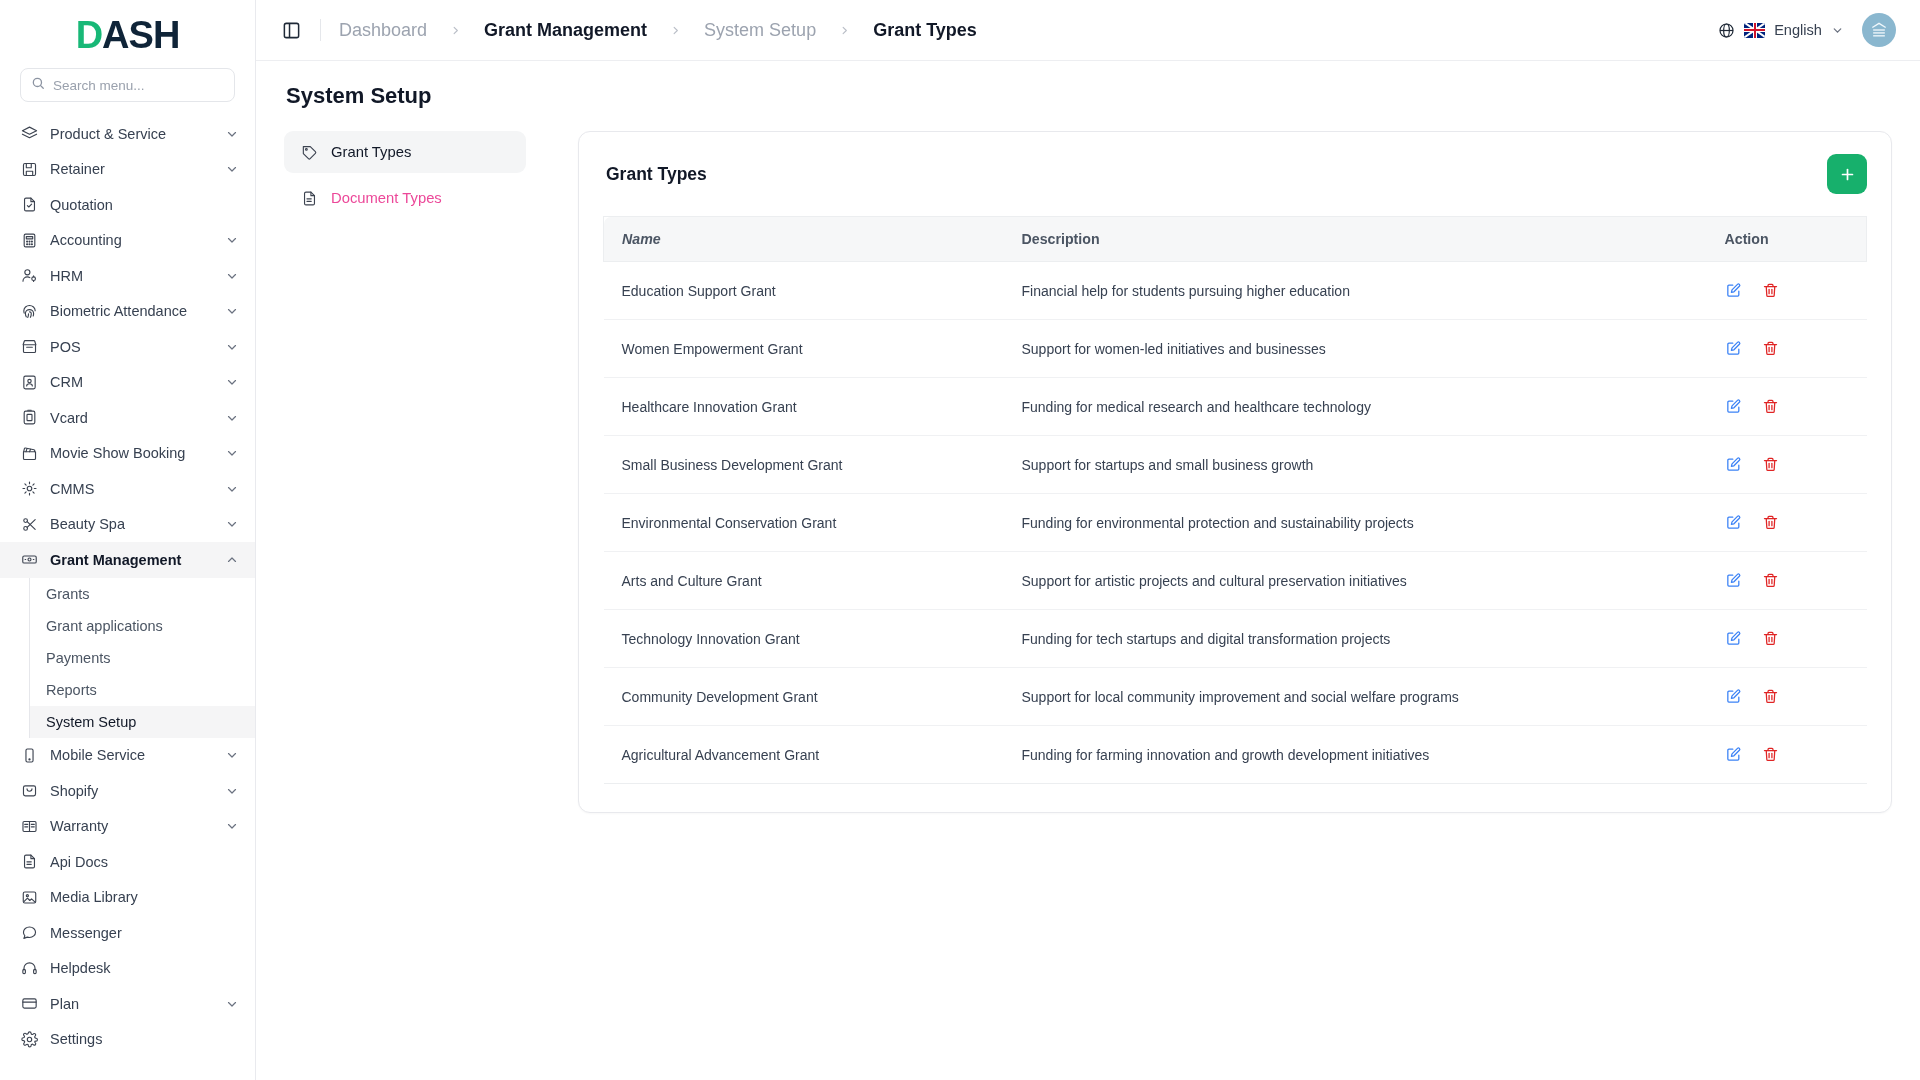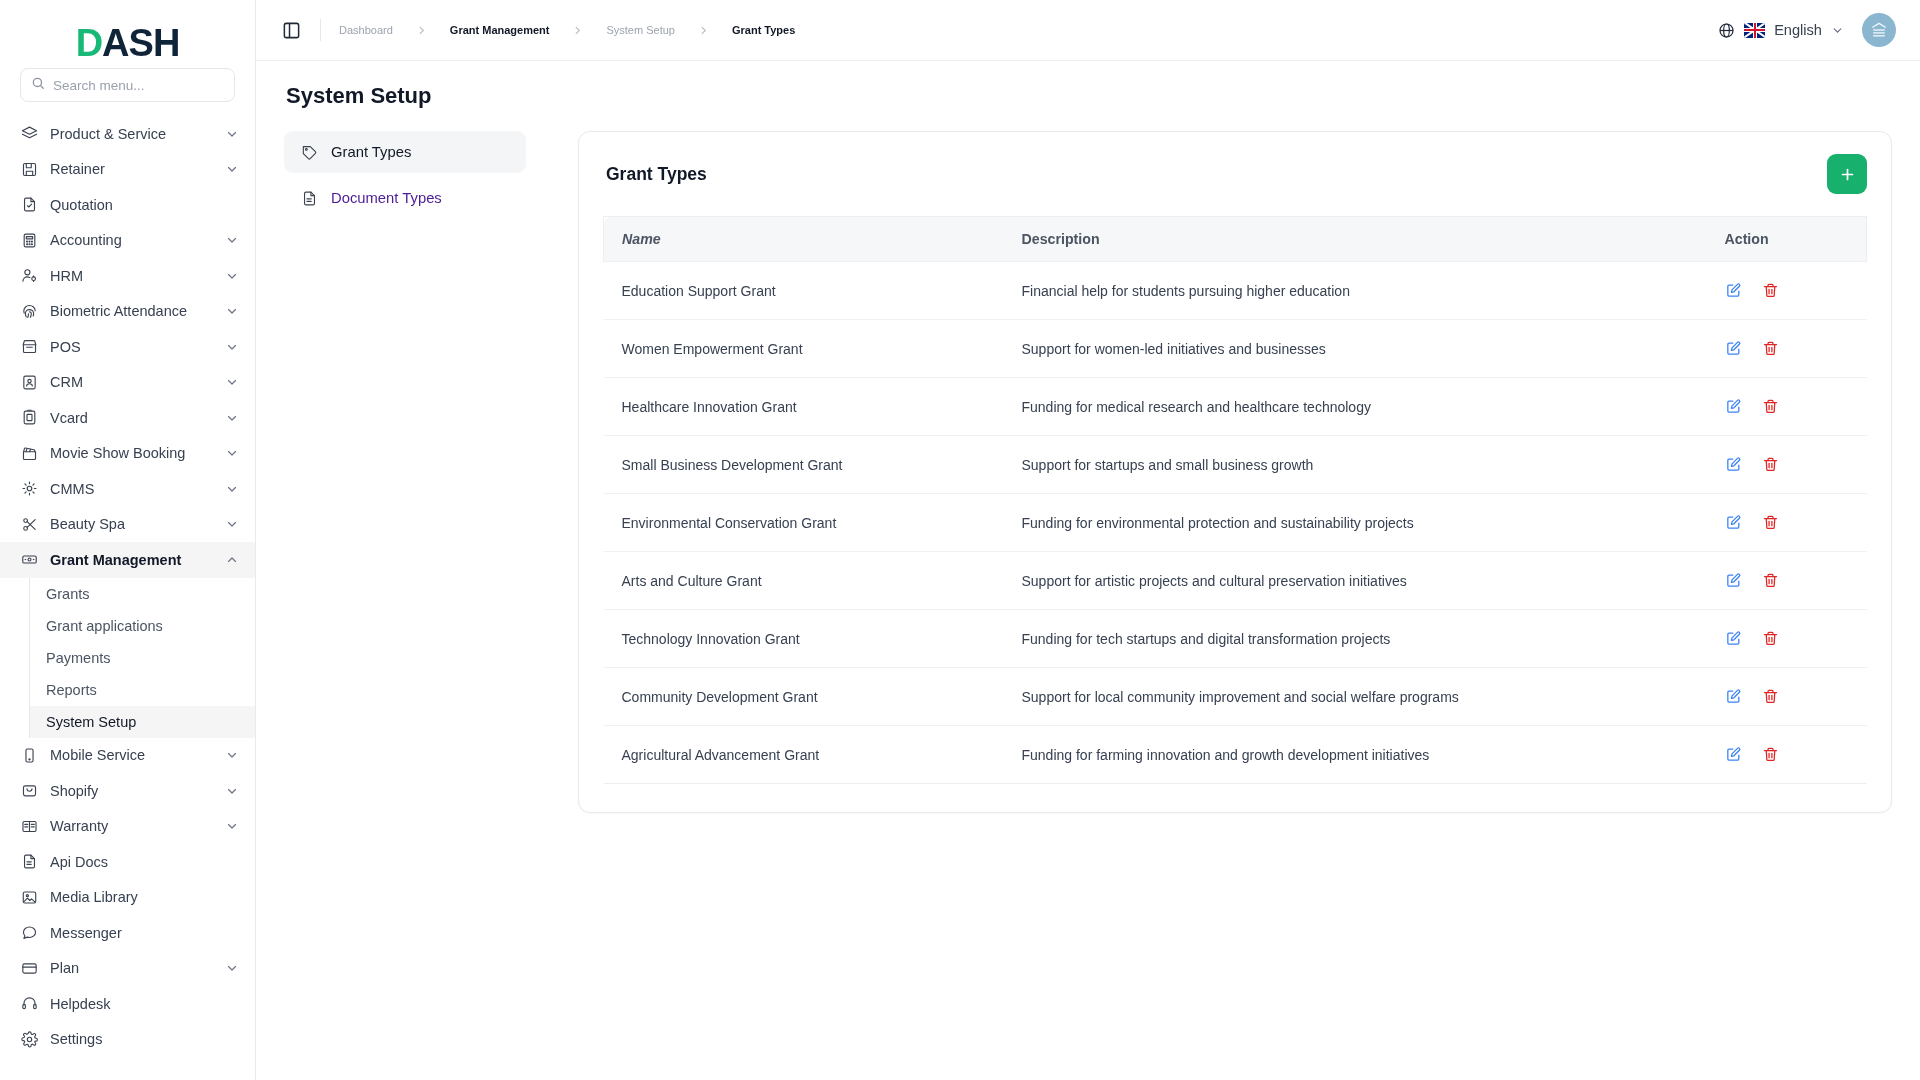--- a/index.html
+++ b/index.html
@@ -15,21 +15,21 @@
   
   .sidebar {
     width: 256px; height: 1080px;
     background: #ffffff;
     border-right: 1px solid #e9eaee;
     display: flex; flex-direction: column;
     flex: 0 0 256px;
     overflow: hidden;
   }
   .logo-wrap {
-    height: 62px; display: flex; align-items: flex-end; justify-content: center;
+    height: 62px; display: flex; align-items: center; justify-content: center;
     padding-top: 8px;
   }
   .logo {
     font-size: 38px; font-weight: 700; letter-spacing: -1px;
     font-family: "Liberation Sans", sans-serif;
     line-height: 1;
   }
   .logo .d { color: #18b877; }
   .logo .ash { color: #0f2438; }
 
@@ -112,21 +112,21 @@
     background: #fff;
   }
   .panel-toggle {
     width: 22px; height: 22px;
     display: flex; align-items: center; justify-content: center;
     color: #1f2937; cursor: pointer;
   }
   .topbar-divider {
     width: 1px; height: 22px; background: #e5e7eb; margin: 0 18px 0 18px;
   }
-  .crumbs { display: flex; align-items: center; gap: 12px; font-size: 11px; }
+  .crumbs { display: flex; align-items: center; gap: 12px; font-size: 18px; }
   .crumb { color: #9ca3af; cursor: pointer; white-space: nowrap; }
   .crumb.strong { color: #111827; font-weight: 600; }
   .crumb.current { color: #111827; font-weight: 600; }
   .crumb-sep {
     color: #b9bec7; margin: 0 11px; font-size: 12px; display: flex; align-items: center;
   }
   .topbar-right {
     margin-left: auto; display: flex; align-items: center; gap: 18px;
   }
   .lang {
@@ -160,21 +160,21 @@
   }
 
   .content { flex: 1; padding: 18px 28px 0 28px; display: flex; flex-direction: column; overflow: hidden; }
   .page-title { font-size: 22px; font-weight: 700; color: #111827; margin: 4px 0 22px 2px; }
   .cols { display: flex; gap: 52px; align-items: flex-start; }
 
   .left-nav { width: 242px; flex: 0 0 242px; display: flex; flex-direction: column; gap: 4px; }
   .lnav-item {
     height: 42px; display: flex; align-items: center; gap: 13px;
     padding: 0 16px; border-radius: 9px; cursor: pointer;
-    font-size: 14.8px; color: #4c1d95;
+    font-size: 14.8px; color: #ec4899;
   }
   .lnav-item .ico { width: 18px; height: 18px; display: flex; align-items: center; justify-content: center; color: #3c4350; }
   .lnav-item.active { background: #f4f5f6; color: #111827; }
 
   .card {
     flex: 1;
     border: 1px solid #e8e9ed;
     border-radius: 12px;
     background: #fff;
     padding: 22px 24px 28px 24px;
@@ -520,40 +520,40 @@
           <span class="ico">
             <svg width="17" height="17" viewBox="0 0 24 24" fill="none" stroke="currentColor" stroke-width="1.6" stroke-linecap="round" stroke-linejoin="round">
               <path d="M20.5 11.6c0 4.1-3.8 7.4-8.5 7.4a9.9 9.9 0 0 1-3.1-.5L4 20.3l1.5-3.6A6.9 6.9 0 0 1 3.5 11.6C3.5 7.5 7.3 4.2 12 4.2s8.5 3.3 8.5 7.4z"></path>
             </svg>
           </span>
           <span class="lbl">Messenger</span>
         </div>
         <div class="nav-item">
           <span class="ico">
             <svg width="17" height="17" viewBox="0 0 24 24" fill="none" stroke="currentColor" stroke-width="1.6" stroke-linecap="round" stroke-linejoin="round">
-              <rect x="2.6" y="5.4" width="18.8" height="13.2" rx="2.2"></rect>
-              <line x1="2.6" y1="10" x2="21.4" y2="10"></line>
-            </svg>
-          </span>
-          <span class="lbl">Plan</span>
-          <span class="chev">
-            <svg width="14" height="14" viewBox="0 0 24 24" fill="none" stroke="currentColor" stroke-width="2.1" stroke-linecap="round" stroke-linejoin="round">
-              <polyline points="6 9.5 12 15.5 18 9.5"></polyline>
-            </svg>
-          </span>
-        </div>
-        <div class="nav-item">
-          <span class="ico">
-            <svg width="17" height="17" viewBox="0 0 24 24" fill="none" stroke="currentColor" stroke-width="1.6" stroke-linecap="round" stroke-linejoin="round">
               <path d="M4.2 14v-2.2a7.8 7.8 0 0 1 15.6 0V14"></path>
               <rect x="2.6" y="13.3" width="3.6" height="6" rx="1.6"></rect>
               <rect x="17.8" y="13.3" width="3.6" height="6" rx="1.6"></rect>
             </svg>
           </span>
           <span class="lbl">Helpdesk</span>
+        </div>
+        <div class="nav-item">
+          <span class="ico">
+            <svg width="17" height="17" viewBox="0 0 24 24" fill="none" stroke="currentColor" stroke-width="1.6" stroke-linecap="round" stroke-linejoin="round">
+              <rect x="2.6" y="5.4" width="18.8" height="13.2" rx="2.2"></rect>
+              <line x1="2.6" y1="10" x2="21.4" y2="10"></line>
+            </svg>
+          </span>
+          <span class="lbl">Plan</span>
+          <span class="chev">
+            <svg width="14" height="14" viewBox="0 0 24 24" fill="none" stroke="currentColor" stroke-width="2.1" stroke-linecap="round" stroke-linejoin="round">
+              <polyline points="6 9.5 12 15.5 18 9.5"></polyline>
+            </svg>
+          </span>
         </div>
         <div class="nav-item">
           <span class="ico">
             <svg width="17" height="17" viewBox="0 0 24 24" fill="none" stroke="currentColor" stroke-width="1.6" stroke-linecap="round" stroke-linejoin="round">
               <circle cx="12" cy="12" r="3.1"></circle>
               <path d="M19.6 14.5a1.6 1.6 0 0 0 .3 1.8l.1.1a2 2 0 1 1-2.8 2.8l-.1-.1a1.6 1.6 0 0 0-1.8-.3 1.6 1.6 0 0 0-1 1.5v.2a2 2 0 1 1-4 0v-.1a1.6 1.6 0 0 0-1-1.5 1.6 1.6 0 0 0-1.8.3l-.1.1a2 2 0 1 1-2.8-2.8l.1-.1a1.6 1.6 0 0 0 .3-1.8 1.6 1.6 0 0 0-1.5-1H3.2a2 2 0 1 1 0-4h.1a1.6 1.6 0 0 0 1.5-1 1.6 1.6 0 0 0-.3-1.8l-.1-.1a2 2 0 1 1 2.8-2.8l.1.1a1.6 1.6 0 0 0 1.8.3h.1a1.6 1.6 0 0 0 1-1.5V3.2a2 2 0 1 1 4 0v.1a1.6 1.6 0 0 0 1 1.5 1.6 1.6 0 0 0 1.8-.3l.1-.1a2 2 0 1 1 2.8 2.8l-.1.1a1.6 1.6 0 0 0-.3 1.8v.1a1.6 1.6 0 0 0 1.5 1h.2a2 2 0 1 1 0 4h-.1a1.6 1.6 0 0 0-1.5 1z"></path>
             </svg>
           </span>
           <span class="lbl">Settings</span>
         </div>

